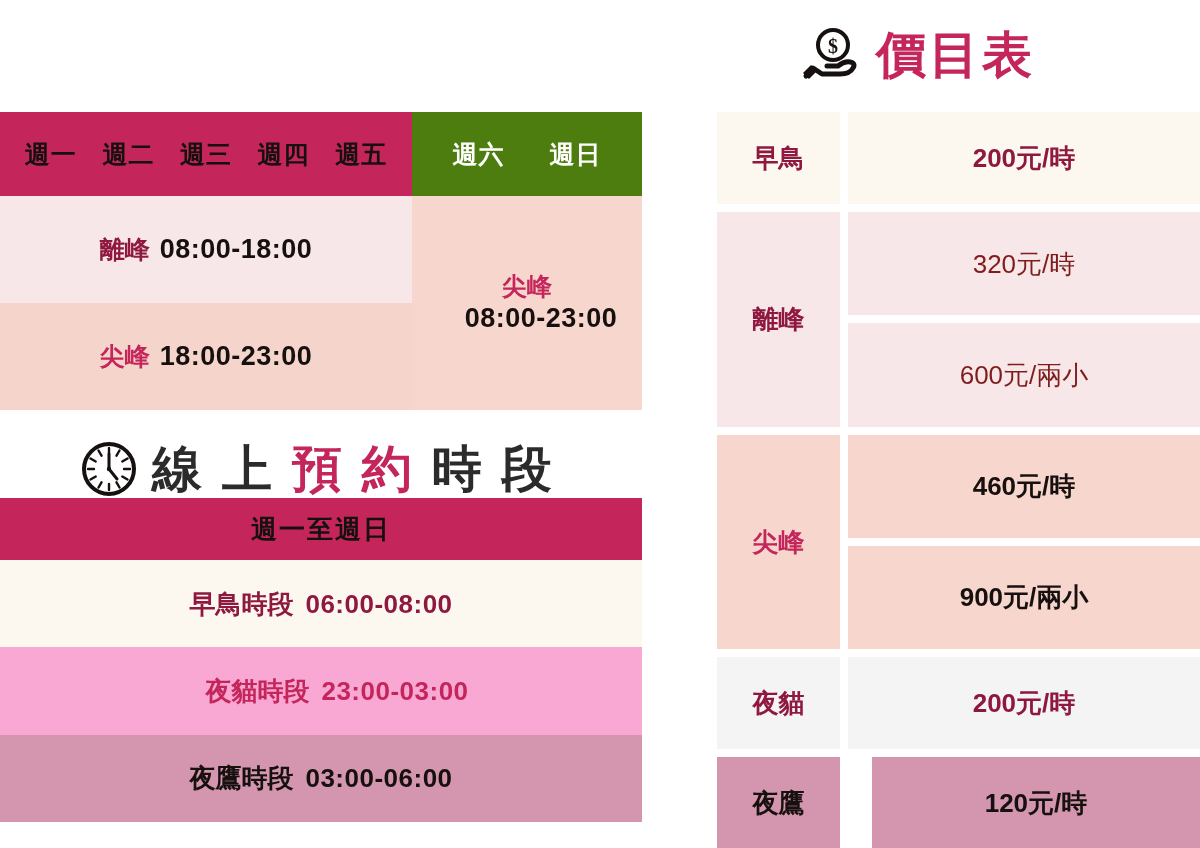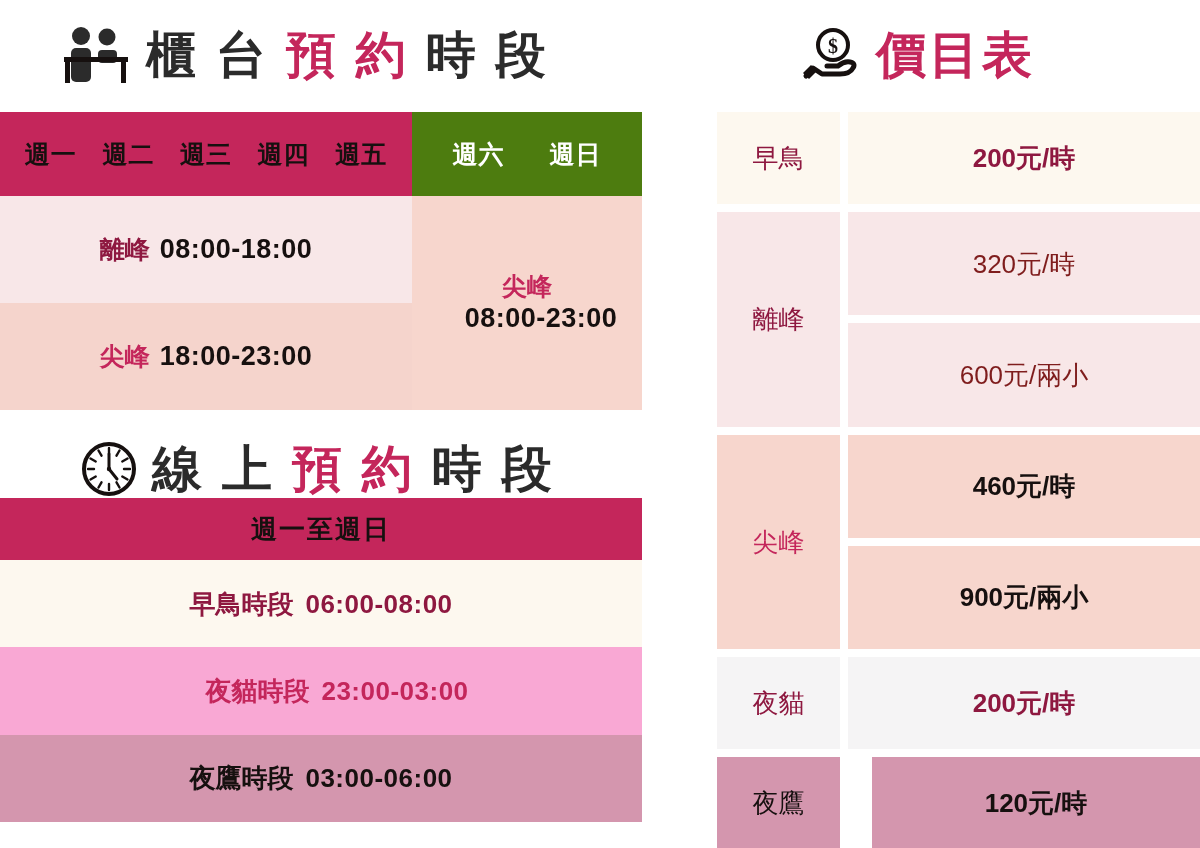--- a/index.html
+++ b/index.html
@@ -194,21 +194,21 @@
   }
   .pr-group.g-early  { height: 93px; }
   .pr-group.g-offpeak{ height: 217px; }
   .pr-group.g-peak   { height: 217px; }
   .pr-group.g-night  { height: 93px; }
   .pr-group.g-hawk   { height: 92px; }
 
   .pr-label {
     grid-column: 1;
     display: flex; align-items: center; justify-content: center;
-    font-size: 26px; font-weight: 400; line-height: 1;
+    font-size: 26px; font-weight: 700; line-height: 1;
     white-space: nowrap;
     margin-left: 19px;
   }
   .pr-gap { grid-column: 2; background: #ffffff; }
   .pr-values {
     grid-column: 3;
     display: flex;
     flex-direction: column;
     gap: 8px;
     height: 100%;
@@ -239,34 +239,20 @@
 
   
   .g-hawk .pr-label { background: #d496ae; color: #16100f; }
   .g-hawk .pr-cell  { background: #d496ae; color: #16100f; font-weight: 700; margin-left: 24px; }
 </style>
 </head>
 <body>
 
 <div class="page">
 
-  <div id="counter-heading">
-    <div class="section-head">
-      <svg class="head-icon" width="72" height="58" viewBox="0 0 72 58" aria-hidden="true">
-        <circle cx="21" cy="10" r="9" fill="#2b2b2b"></circle>
-        <circle cx="47" cy="11" r="8.5" fill="#2b2b2b"></circle>
-        <rect x="11" y="22" width="20" height="34" rx="5" fill="#2b2b2b"></rect>
-        <rect x="38" y="24" width="19" height="13" rx="4" fill="#2b2b2b"></rect>
-        <rect x="4" y="31" width="64" height="5" fill="#16100f"></rect>
-        <rect x="5" y="34" width="5" height="23" fill="#16100f"></rect>
-        <rect x="61" y="34" width="5" height="23" fill="#16100f"></rect>
-      </svg>
-      <span class="head-text"><span>櫃 台</span> <span class="hl">預 約</span> <span>時 段</span></span>
-    </div>
-  </div>
 
   <div id="counter-table">
 
     <div class="cnt-head-weekday">
       <span class="day-label day-weekday">週一</span>
       <span class="day-label day-weekday">週二</span>
       <span class="day-label day-weekday">週三</span>
       <span class="day-label day-weekday">週四</span>
       <span class="day-label day-weekday">週五</span>
     </div>

